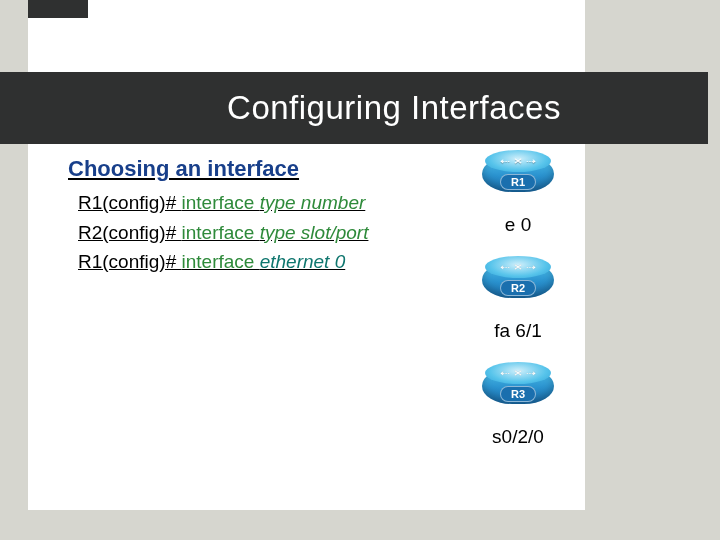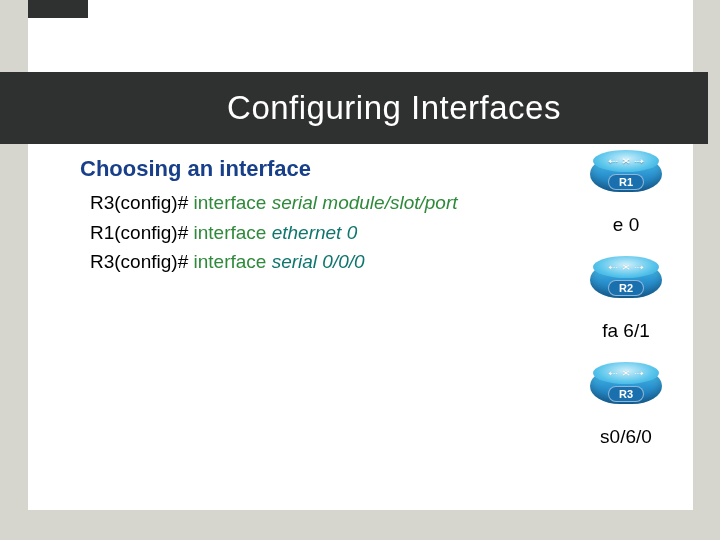--- a/index.html
+++ b/index.html
@@ -7,21 +7,21 @@
     width: 720px;
     height: 540px;
     background: #d6d6cf;
     font-family: Arial, Helvetica, sans-serif;
     overflow: hidden;
   }
   .slide {
     position: absolute;
     left: 28px;
     top: 0;
-    width: 665px;
+    width: 557px;
     height: 510px;
     background: #ffffff;
     padding-left: 28px;
   }
   .top-bar {
     position: absolute;
     left: 0; top: 0;
     width: 60px; height: 18px;
     background: #2f3030;
   }
@@ -38,23 +38,24 @@
   }
   .title-bar span {
     color: #ffffff;
     font-size: 33px;
     font-weight: 400;
     letter-spacing: 0.5px;
     margin-left: 80px;
   }
   .content {
     position: absolute;
-    left: 52px;
+    left: 40px;
     top: 156px;
     width: 640px;
+    text-decoration: underline;
   }
   .section-title {
     color: #183f8a;
     font-size: 22px;
     font-weight: 700;
     margin-bottom: 8px;
   }
   .section-title.second {
     margin-top: 34px;
   }
@@ -150,29 +151,29 @@
 
   <div class="title-bar">
     <span>Configuring Interfaces</span>
   </div>
 
   <div class="content">
 
     <div class="section-title">Choosing an interface</div>
 
     <div class="cmd-line">
-      <span class="prompt">R3(config)# </span><span class="kw">interface </span><span class="arg-italic">serial module/slot/port</span>
+      <span class="prompt">R1(config)# </span><span class="kw">interface </span><span class="arg-italic">type number</span>
+    </div>
+    <div class="cmd-line">
+      <span class="prompt">R2(config)# </span><span class="kw">interface </span><span class="arg-italic">type slot/port</span>
     </div>
 
 
     <div class="cmd-line">
       <span class="prompt">R1(config)# </span><span class="kw">interface </span><span class="arg-plain">ethernet 0</span>
-    </div>
-    <div class="cmd-line">
-      <span class="prompt">R3(config)# </span><span class="kw">interface </span><span class="arg-plain">serial 0/0/0</span>
     </div>
 
   </div>
 
   <div class="router-col">
 
     <div class="router-block">
       <div class="router-icon">
         <div class="router-cyl"></div>
         <div class="router-top"></div>
@@ -210,18 +211,18 @@
         <div class="router-top"></div>
         <div class="router-arrows">
           <span class="arrow">⇠</span>
           <span class="arrow">✕</span>
           <span class="arrow">⇢</span>
         </div>
         <div class="router-label-box">
           <span>R3</span>
         </div>
       </div>
-      <div class="iface-label">s0/6/0</div>
+      <div class="iface-label">s0/2/0</div>
     </div>
 
   </div>
 
 </div>
 
 </body></html>

